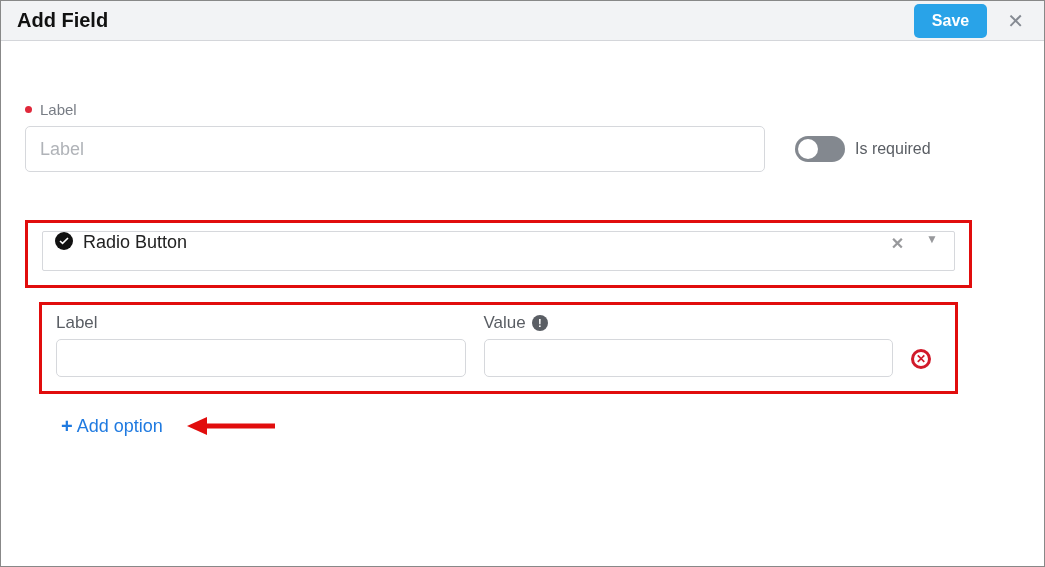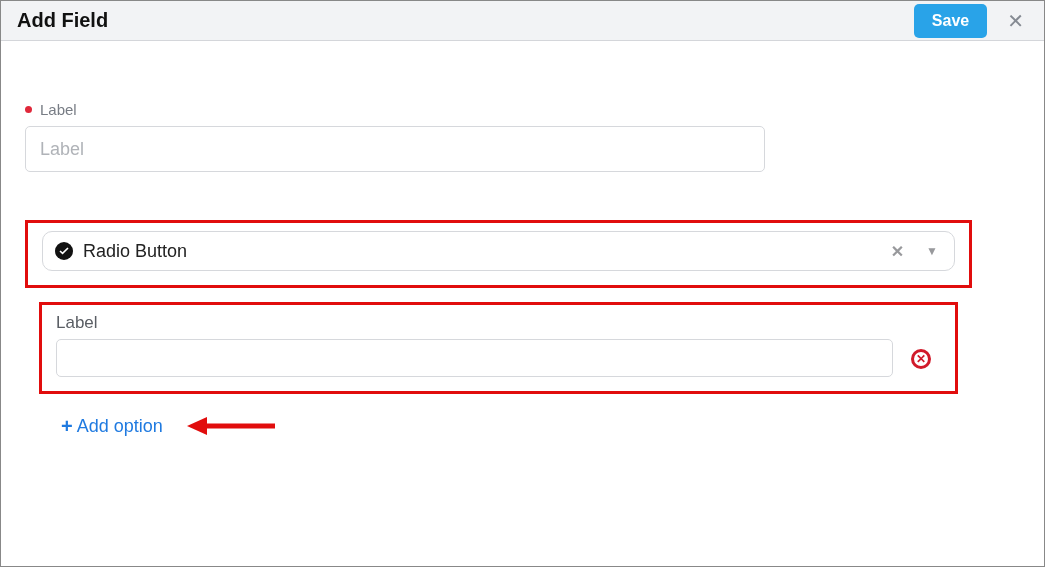--- a/index.html
+++ b/index.html
@@ -116,24 +116,23 @@
     .red-box-1 { width: 947px; }
     .red-box-2 { width: 919px; margin-left: 14px; margin-top: 12px; }
 
     .ft-label {
       color: #5a5e64;
       font-size: 15px;
       margin-bottom: 6px;
     }
     .ft-select {
       display: flex;
-      align-items: center;
       height: 40px;
       border: 1px solid #d6d8dc;
-      border-radius: 10px;
+      border-radius: 2px;
       padding: 0 12px;
       background: #fff;
       cursor: pointer;
       gap: 10px;
     }
     .ft-check {
       width: 18px;
       height: 18px;
       background: #111;
       border-radius: 50%;
@@ -254,20 +253,26 @@
 </div>
 
 <div class="content">
 
   <div class="label-row">
     <span class="req-dot"></span>
     <span class="label-text">Label</span>
   </div>
   <div class="label-input-row">
     <input class="label-input" placeholder="Label" style="">
+    <div class="toggle-wrap">
+      <div class="toggle">
+        <div class="toggle-knob"></div>
+      </div>
+      <span class="toggle-label">Is required</span>
+    </div>
   </div>
 
   <div class="red-box red-box-1">
     <div class="ft-select">
       <span class="ft-check">
         <svg viewBox="0 0 12 10">
             <path d="M1 5 L4.2 8 L11 1.2" stroke="#fff" stroke-width="2" fill="none"></path>
           </svg>
       </span>
       <span class="ft-value">Radio Button</span>
@@ -277,20 +282,27 @@
   </div>
 
   <div class="red-box red-box-2">
     <div class="option-row">
       <div class="option-col">
         <div class="opt-label-row">
           <span class="opt-label">Label</span>
         </div>
         <input class="opt-input" style="">
       </div>
+      <div class="option-col">
+        <div class="opt-label-row">
+          <span class="opt-label">Value</span>
+          <span class="info-icon">!</span>
+        </div>
+        <input class="opt-input" style="">
+      </div>
       <div class="delete-wrap">
         <span class="delete-icon">✕</span>
       </div>
     </div>
   </div>
 
   <div class="add-option-row">
     <div class="add-option">
       <span class="plus-icon">+</span>
       <span>Add option</span>

